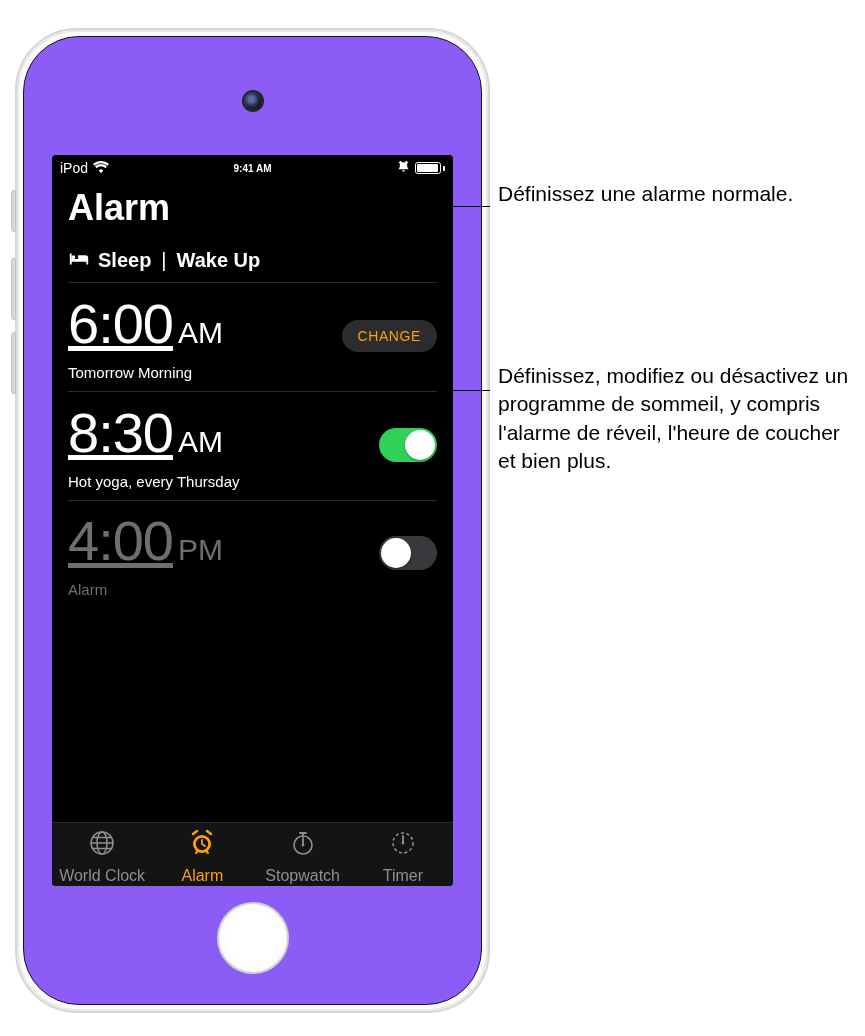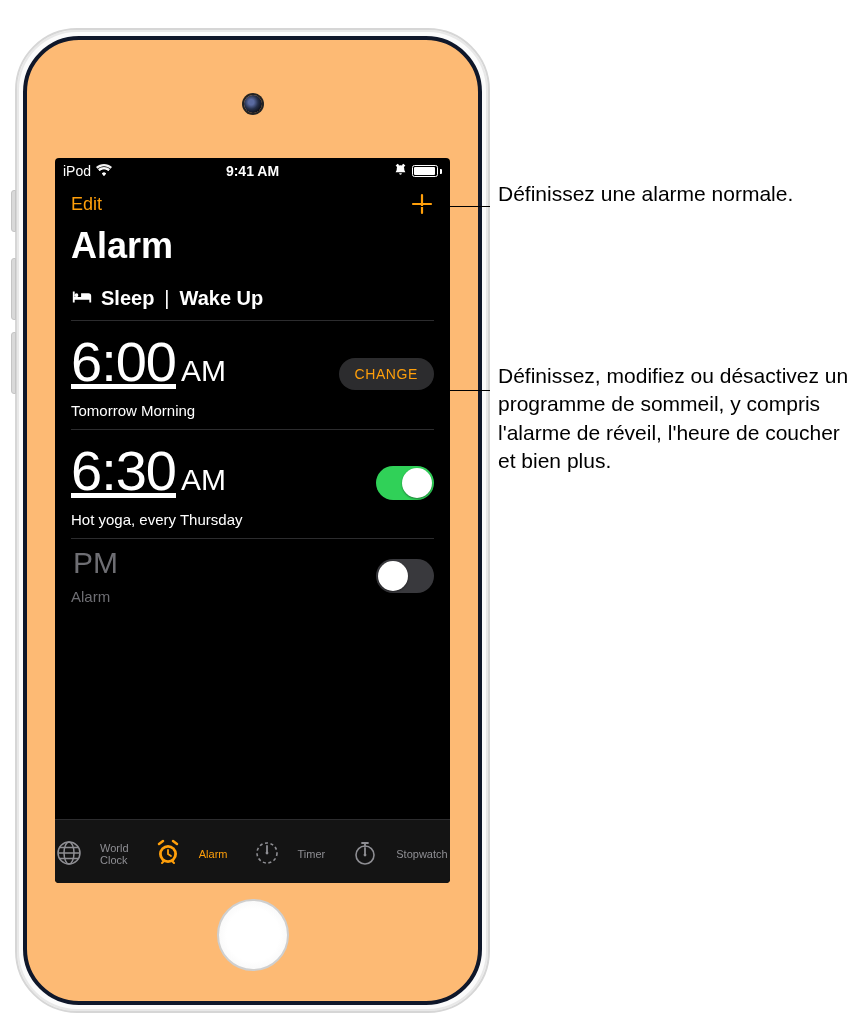--- a/index.html
+++ b/index.html
@@ -12,23 +12,23 @@
     width: 475px;
     height: 985px;
     background: #fbfbfb;
     border: 2px solid #d6d6d6;
     border-radius: 62px;
     box-shadow: inset 0 0 0 2px #e8e8e8;
   }
   .device-inner {
     position: absolute;
     left: 6px; right: 6px; top: 6px; bottom: 6px;
-    border: 4px solid #0f172a;
+    border: 1px solid #0f172a;
     border-radius: 56px;
-    background: #fdba74;
+    background: #8b5cf6;
     padding-left: 16px;
   }
   .camera {
     position: absolute;
     top: 55px;
     left: 50%;
     transform: translateX(-50%);
     width: 18px; height: 18px;
     background: radial-gradient(circle at 40% 40%, #5a6aa0 18%, #26304a 45%, #0b0d15 75%);
     border-radius: 50%;
@@ -70,21 +70,21 @@
 
   .status-bar {
     display: flex;
     align-items: center;
     justify-content: space-between;
     height: 26px;
     padding: 0 8px;
     font-size: 14px;
   }
   .status-left, .status-right { display: flex; align-items: center; gap: 5px; }
-  .status-time { position: absolute; left: 0; right: 0; text-align: center; font-weight: 600; font-size: 14px; }
+  .status-time { position: absolute; left: 0; right: 0; text-align: center; font-weight: 600; font-size: 10px; }
   .wifi-svg { width: 16px; height: 12px; }
   .battery { display:flex; align-items:center; gap:2px;}
   .battery-body { width:26px; height:12px; border:1px solid #fff; border-radius:2.5px; position:relative; }
   .battery-fill { position:absolute; left:1px; top:1px; bottom:1px; width:86%; background:#fff; border-radius:1px;}
   .battery-cap { width:2px; height:5px; background:#fff; border-radius:0 1px 1px 0;}
   .alarm-ind svg { width:13px; height:13px; }
 
   .nav-row {
     display: flex;
     justify-content: space-between;
@@ -133,21 +133,21 @@
   .tab-bar {
     position:absolute; bottom:0; left:0; right:0;
     height:64px;
     background:#141414;
     border-top:0.5px solid #2c2c2e;
     display:flex;
     justify-content:space-around;
     align-items:center;
     padding-top:4px;
   }
-  .tab { display:flex; align-items:center; gap:17px; color:#8e8e93; font-size:11px; width:25%;}
+  .tab { display:flex; flex-direction:column; align-items:center; gap:6px; color:#8e8e93; font-size:16px; width:25%;}
   .tab.active { color:#ff9f0a;}
   .tab svg { width:28px; height:28px; }
 
   
   .callout { position:absolute; font-size:21px; line-height:1.35; color:#000; }
   .callout-1 { left:498px; top:180px; width:345px;}
   .callout-2 { left:498px; top:362px; width:355px;}
   .leader { position:absolute; height:1px; background:#000;}
   .leader-1 { left:388px; top:206px; width:102px;}
   .leader-2 { left:402px; top:390px; width:88px;}
@@ -184,28 +184,20 @@
           </span>
           <span class="battery">
             <span class="battery-body">
                 <span class="battery-fill"></span>
               </span>
             <span class="battery-cap"></span>
           </span>
         </div>
       </div>
 
-      <div class="nav-row">
-        <div class="edit-btn">Edit</div>
-        <div class="add-btn">
-          <svg width="24" height="24" viewBox="0 0 24 24">
-              <path stroke="#ff9f0a" stroke-width="2.2" stroke-linecap="round" d="M12 3v18M3 12h18"></path>
-            </svg>
-        </div>
-      </div>
 
       <div class="title-row">
         <div class="title">Alarm</div>
       </div>
 
       <div class="section-header">
         <span>
           <svg class="bed-icon" viewBox="0 0 24 16">
               <path fill="#fff" d="M2 2v12h2v-3h16v3h2V7a3 3 0 0 0-3-3h-8v4H4V2zm4 2a2 2 0 1 0 0 4 2 2 0 0 0 0-4z"></path>
             </svg>
@@ -226,34 +218,35 @@
         </div>
         <div class="change-pill">CHANGE</div>
       </div>
       <div class="hr"></div>
 
       <div class="hr"></div>
 
       <div class="alarm-row">
         <div class="alarm-left">
           <div class="time-line">
-            <span class="time-big">6:30</span>
+            <span class="time-big">8:30</span>
             <span class="ampm">AM</span>
           </div>
           <div class="sub">Hot yoga, every Thursday</div>
         </div>
         <div class="toggle on">
             <div class="knob"></div>
           </div>
       </div>
       <div class="hr"></div>
 
       <div class="alarm-row dim">
         <div class="alarm-left">
           <div class="time-line">
+            <span class="time-big">4:00</span>
             <span class="ampm">PM</span>
           </div>
           <div class="sub">Alarm</div>
         </div>
         <div class="toggle off">
             <div class="knob"></div>
           </div>
       </div>
 
       <div class="tab-bar">
@@ -275,38 +268,38 @@
                 <circle cx="14" cy="15" r="6.2" fill="#141414"></circle>
                 <path d="M14 11v4l3 2" stroke="currentColor" stroke-width="1.8" stroke-linecap="round" fill="none"></path>
                 <path d="M8 24l2-2M20 24l-2-2" stroke="currentColor" stroke-width="2" stroke-linecap="round"></path>
               </svg>
           </span>
           <span>Alarm</span>
         </div>
         <div class="tab">
           <span>
             <svg viewBox="0 0 28 28">
-                <circle cx="14" cy="14" r="10" fill="none" stroke="currentColor" stroke-width="1.6" stroke-dasharray="3 2.6"></circle>
-                <path d="M14 14V7" stroke="currentColor" stroke-width="1.8" stroke-linecap="round"></path>
-                <circle cx="14" cy="14" r="1.4" fill="currentColor"></circle>
-              </svg>
-          </span>
-          <span>Timer</span>
-        </div>
-        <div class="tab">
-          <span>
-            <svg viewBox="0 0 28 28">
                 <circle cx="14" cy="16" r="9" fill="none" stroke="currentColor" stroke-width="1.6"></circle>
                 <path d="M14 16V9" stroke="currentColor" stroke-width="1.8" stroke-linecap="round"></path>
                 <path d="M11 4h6M14 4v3" stroke="currentColor" stroke-width="1.8" stroke-linecap="round"></path>
                 <circle cx="14" cy="16" r="1.4" fill="currentColor"></circle>
               </svg>
           </span>
           <span>Stopwatch</span>
         </div>
+        <div class="tab">
+          <span>
+            <svg viewBox="0 0 28 28">
+                <circle cx="14" cy="14" r="10" fill="none" stroke="currentColor" stroke-width="1.6" stroke-dasharray="3 2.6"></circle>
+                <path d="M14 14V7" stroke="currentColor" stroke-width="1.8" stroke-linecap="round"></path>
+                <circle cx="14" cy="14" r="1.4" fill="currentColor"></circle>
+              </svg>
+          </span>
+          <span>Timer</span>
+        </div>
       </div>
 
     </div>
   </div>
 </div>
 
 <div class="leader leader-1"></div>
 <div class="callout callout-1">Définissez une alarme normale.</div>
 
 <div class="leader leader-2"></div>

